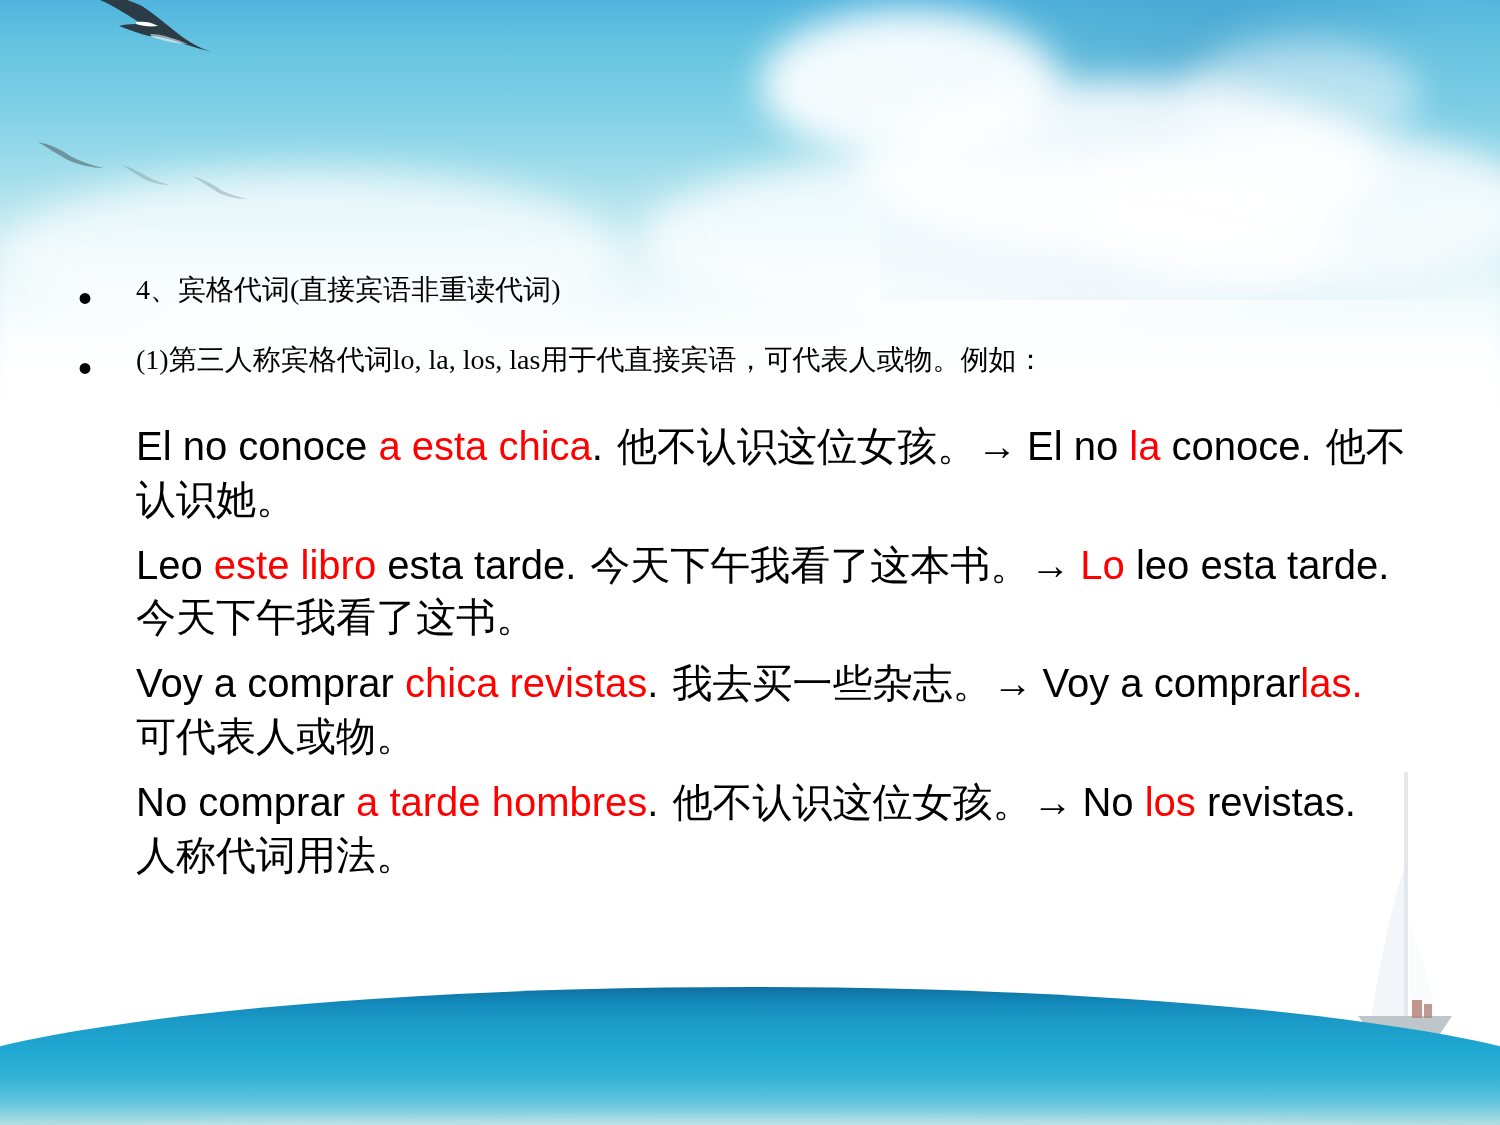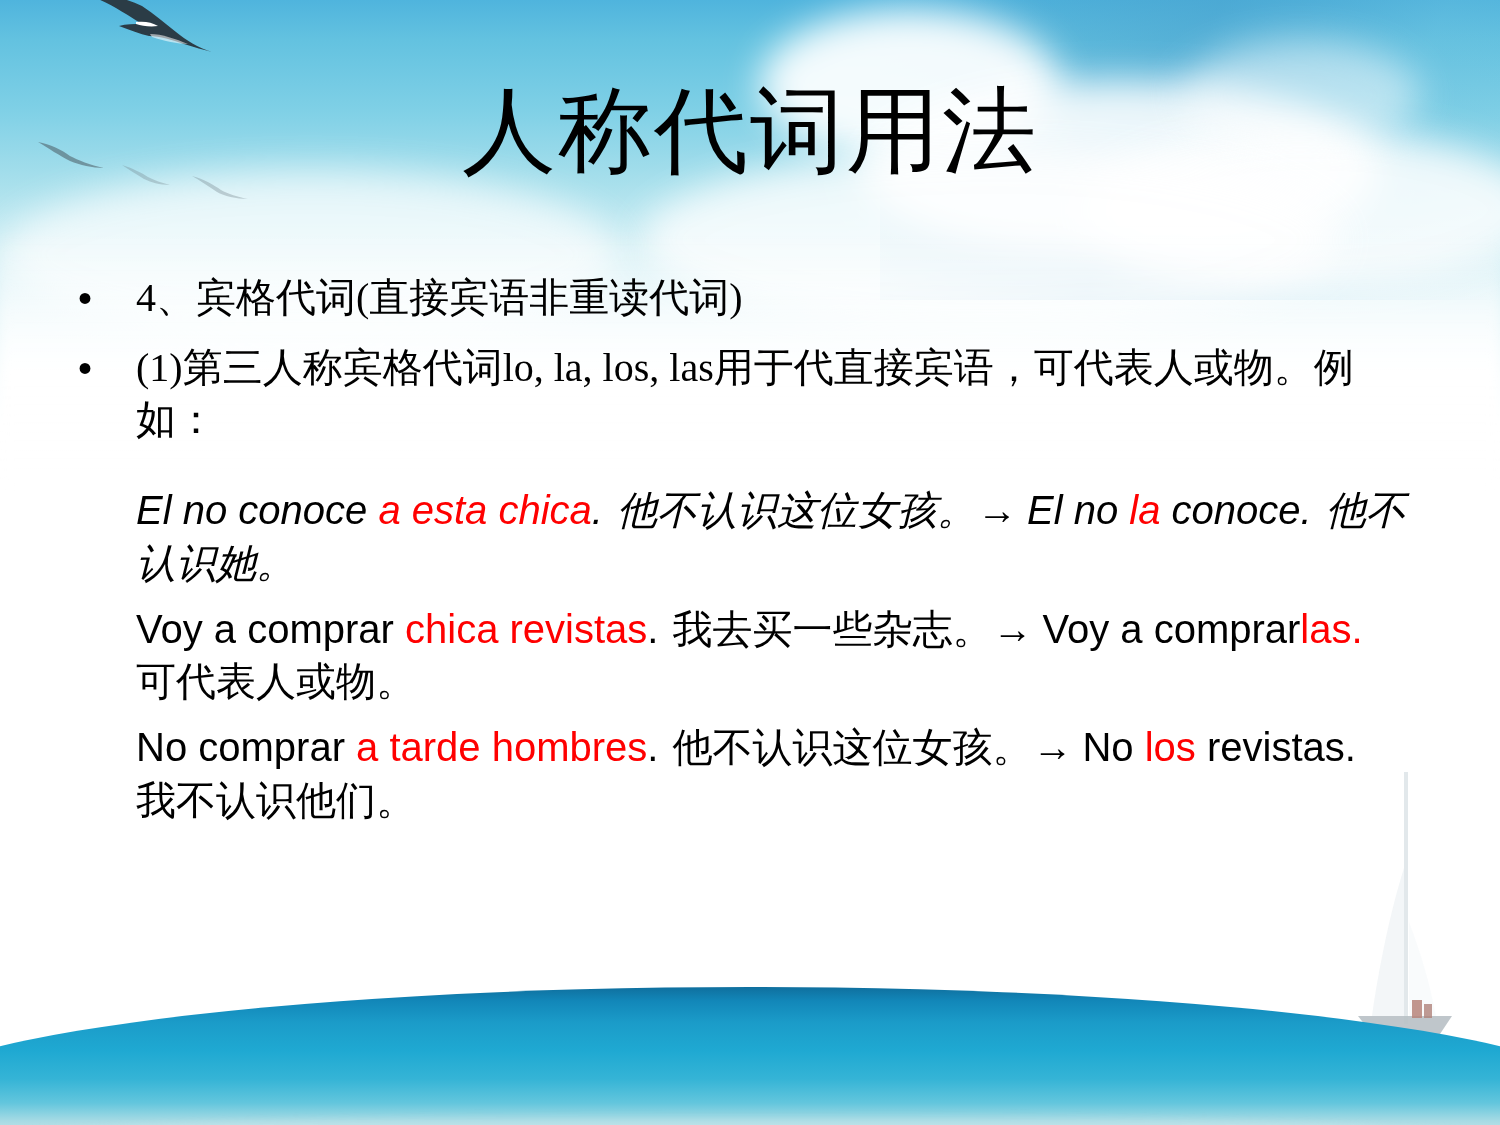--- a/index.html
+++ b/index.html
@@ -144,21 +144,21 @@
   .bullet-mark {
     flex: 0 0 auto;
     width: 58px;
     text-align: left;
     font-size: 40px;
     line-height: 1.30;
     font-family: "Liberation Sans", sans-serif;
   }
   .bullet-text {
     flex: 1 1 auto;
-    font-size: 40px;
+    font-size: 28px;
     line-height: 1.30;
   }
   .example {
     padding-left: 58px;
     margin-top: 12px;
     font-size: 40px;
     line-height: 1.32;
   }
   .lat { font-family: "Liberation Sans", "DejaVu Sans", sans-serif; }
   .han { font-family: "Liberation Serif", "DejaVu Serif", serif; }
@@ -213,44 +213,47 @@
       <rect x="60" y="228" width="10" height="18" fill="#8c3a2c" opacity="0.85"></rect>
       <rect x="72" y="232" width="8" height="14" fill="#7e3528" opacity="0.8"></rect>
     </svg>
   </div>
 
   <div class="ocean-wrap">
     <div class="ocean"></div>
     <div class="ocean-foam"></div>
   </div>
 
-  <div class="title">人称代词用法</div>
 
   <div class="body">
 
     <div class="bullet-row">
       <span class="bullet-mark">•</span>
       <span class="bullet-text han">4、宾格代词(直接宾语非重读代词)</span>
     </div>
 
     <div class="bullet-row" style="margin-top:18px;">
       <span class="bullet-mark">•</span>
       <span class="bullet-text han">(1)第三人称宾格代词lo, la, los, las用于代直接宾语，可代表人或物。例如：</span>
     </div>
 
-    <div class="example" style="margin-top:38px;font-style:italic;">
+    <div class="example" style="margin-top:26px;">
       <span class="lat">El no conoce </span><span class="lat red">a esta chica</span><span class="lat">.</span><span class="sp"></span><span class="han">他不认识这位女孩。</span><span class="arrow">→</span>
       <span class="lat">El no </span><span class="lat red">la</span><span class="lat"> conoce.</span><span class="sp"></span><span class="han">他不认识她。</span>
     </div>
 
+    <div class="example">
+      <span class="lat">Leo </span><span class="lat red">este libro</span><span class="lat"> esta tarde.</span><span class="sp"></span><span class="han">今天下午我看了这本书。</span><span class="arrow">→</span>
+      <span class="lat red">Lo</span><span class="lat"> leo esta tarde.</span><span class="sp"></span><span class="han">今天下午我看了这书。</span>
+    </div>
 
     <div class="example">
       <span class="lat">Voy a comprar </span><span class="lat red">chica revistas</span><span class="lat">.</span><span class="sp"></span><span class="han">我去买一些杂志。</span><span class="arrow">→</span>
       <span class="lat">Voy a comprar</span><span class="lat red">las.</span><span class="sp"></span><span class="han">可代表人或物。</span>
     </div>
 
     <div class="example">
       <span class="lat">No comprar </span><span class="lat red">a tarde hombres</span><span class="lat">.</span><span class="sp"></span><span class="han">他不认识这位女孩。</span><span class="arrow">→</span>
-      <span class="lat">No </span><span class="lat red">los</span><span class="lat"> revistas.</span><span class="sp"></span><span class="han">我不认识他们。</span>
+      <span class="lat">No </span><span class="lat red">los</span><span class="lat"> revistas.</span><span class="sp"></span><span class="han">人称代词用法。</span>
     </div>
 
   </div>
 </div>
 
 </body></html>

